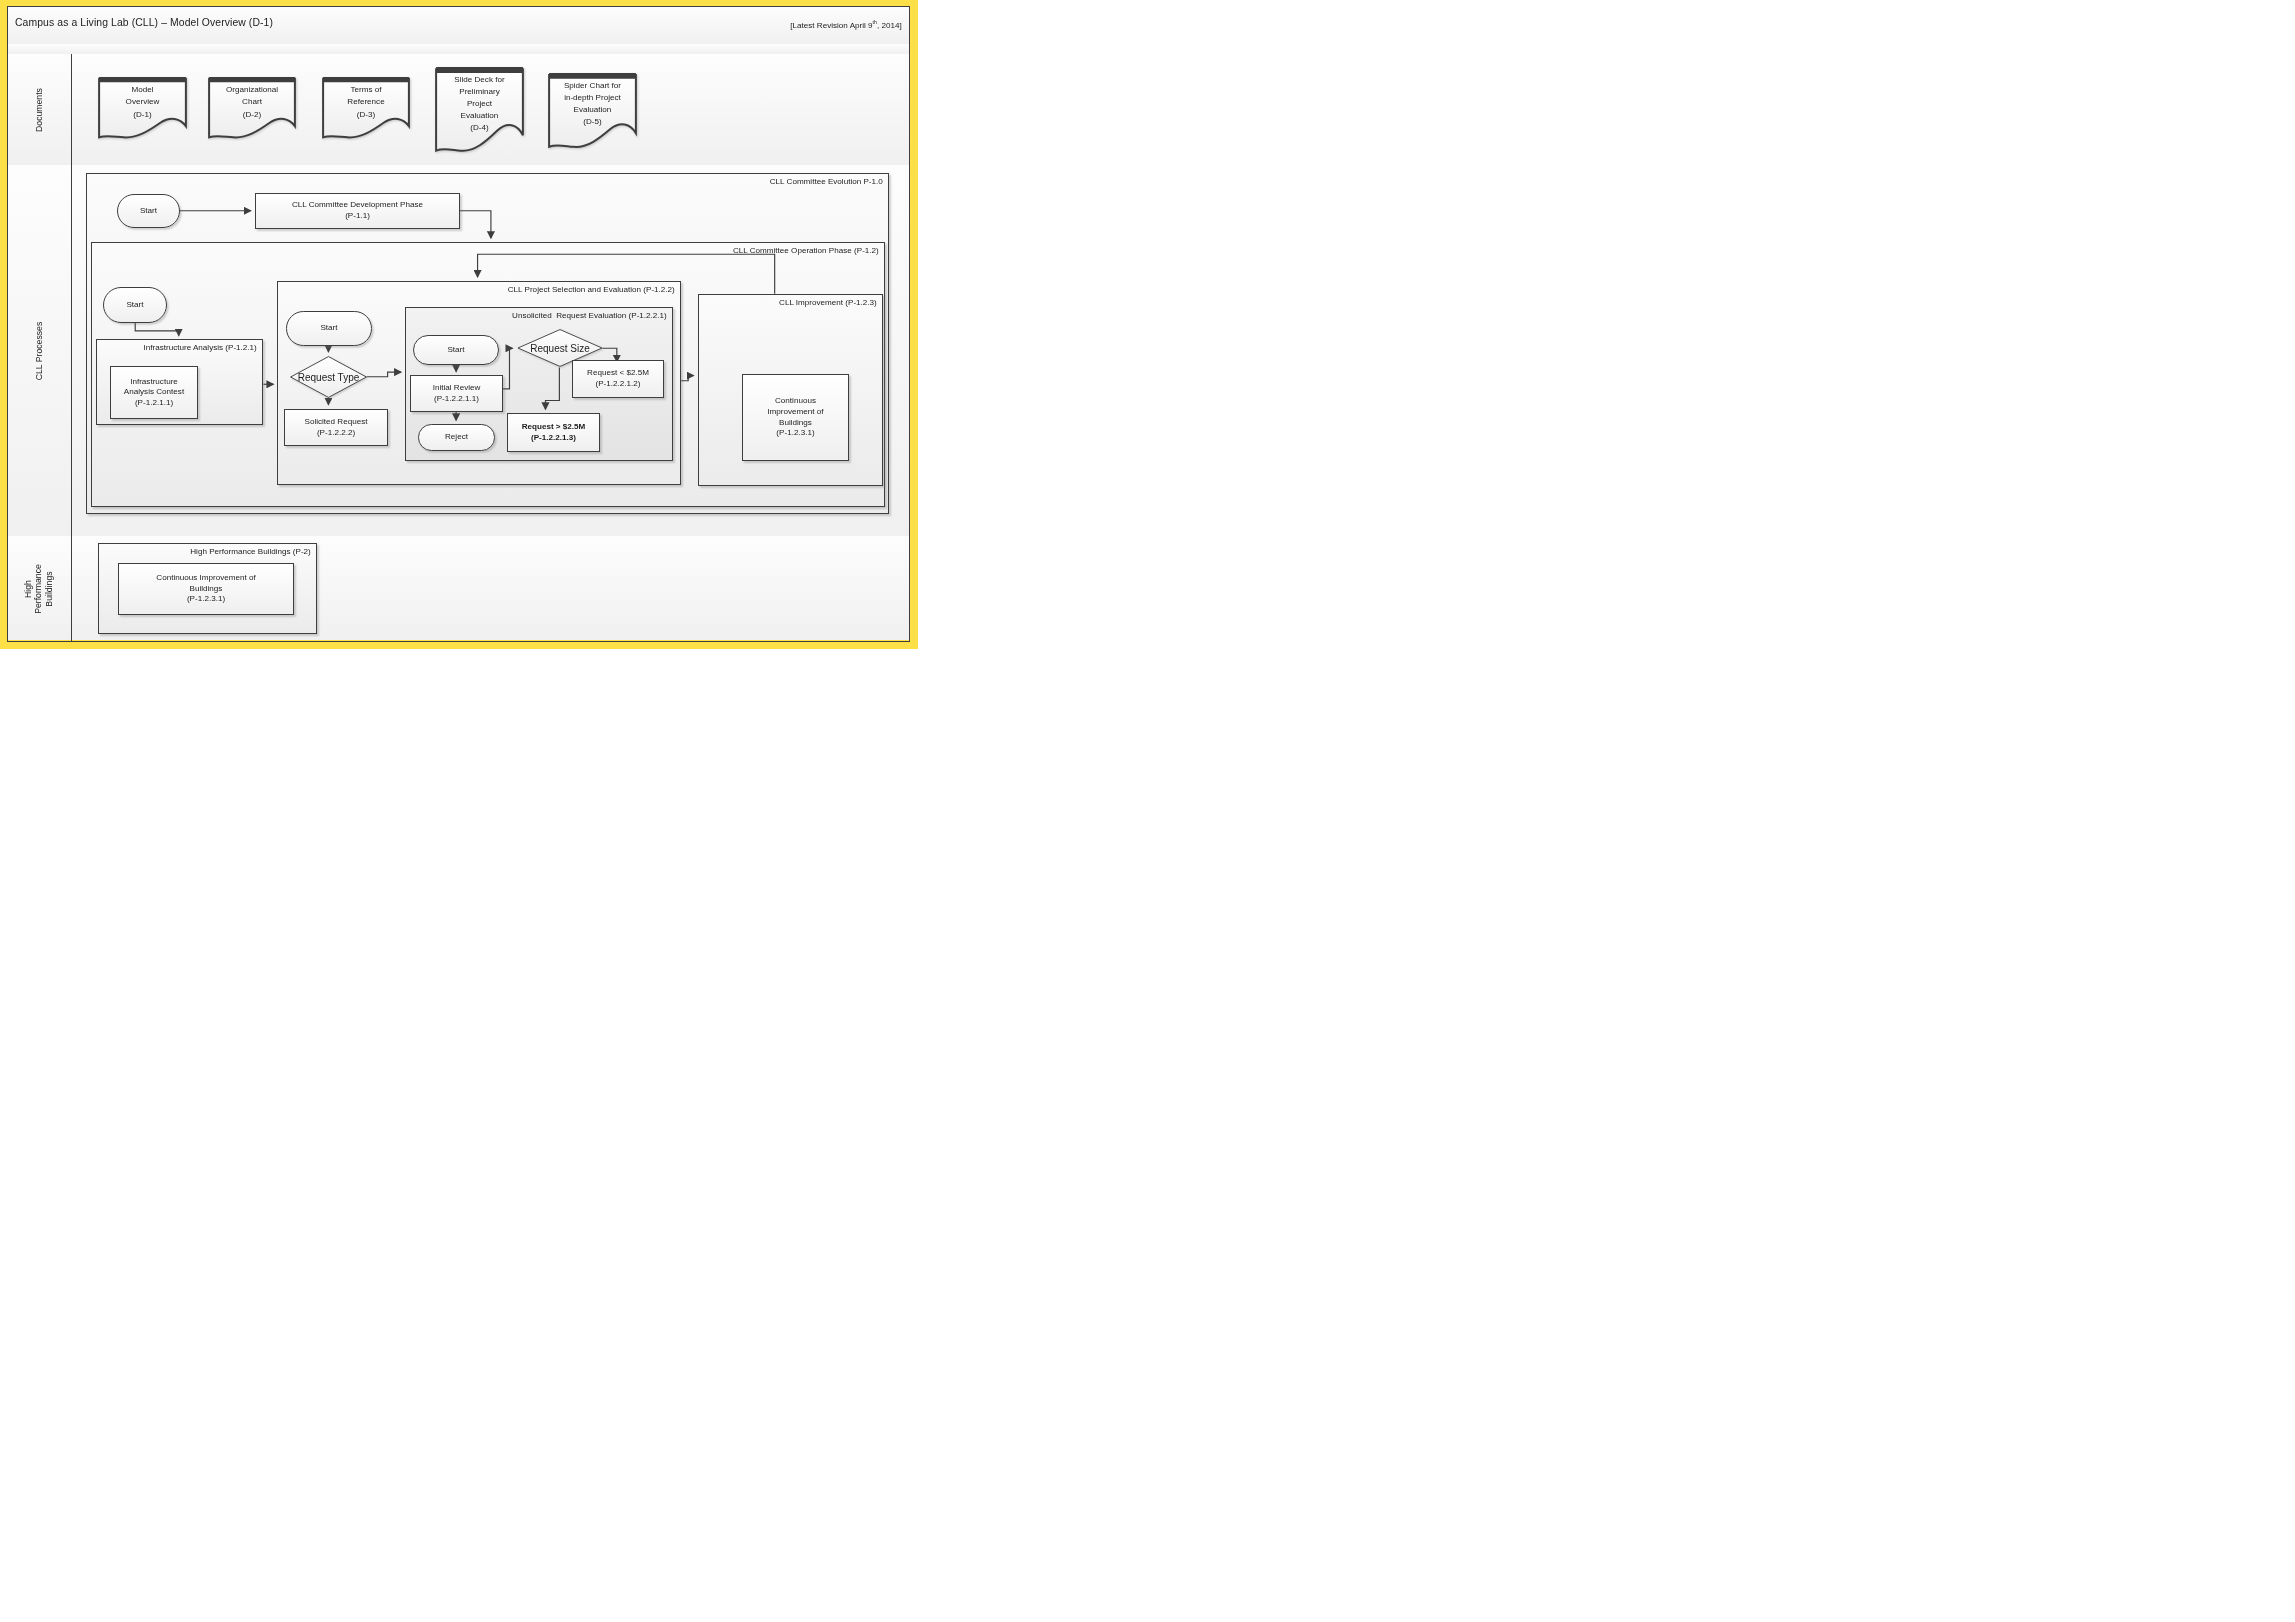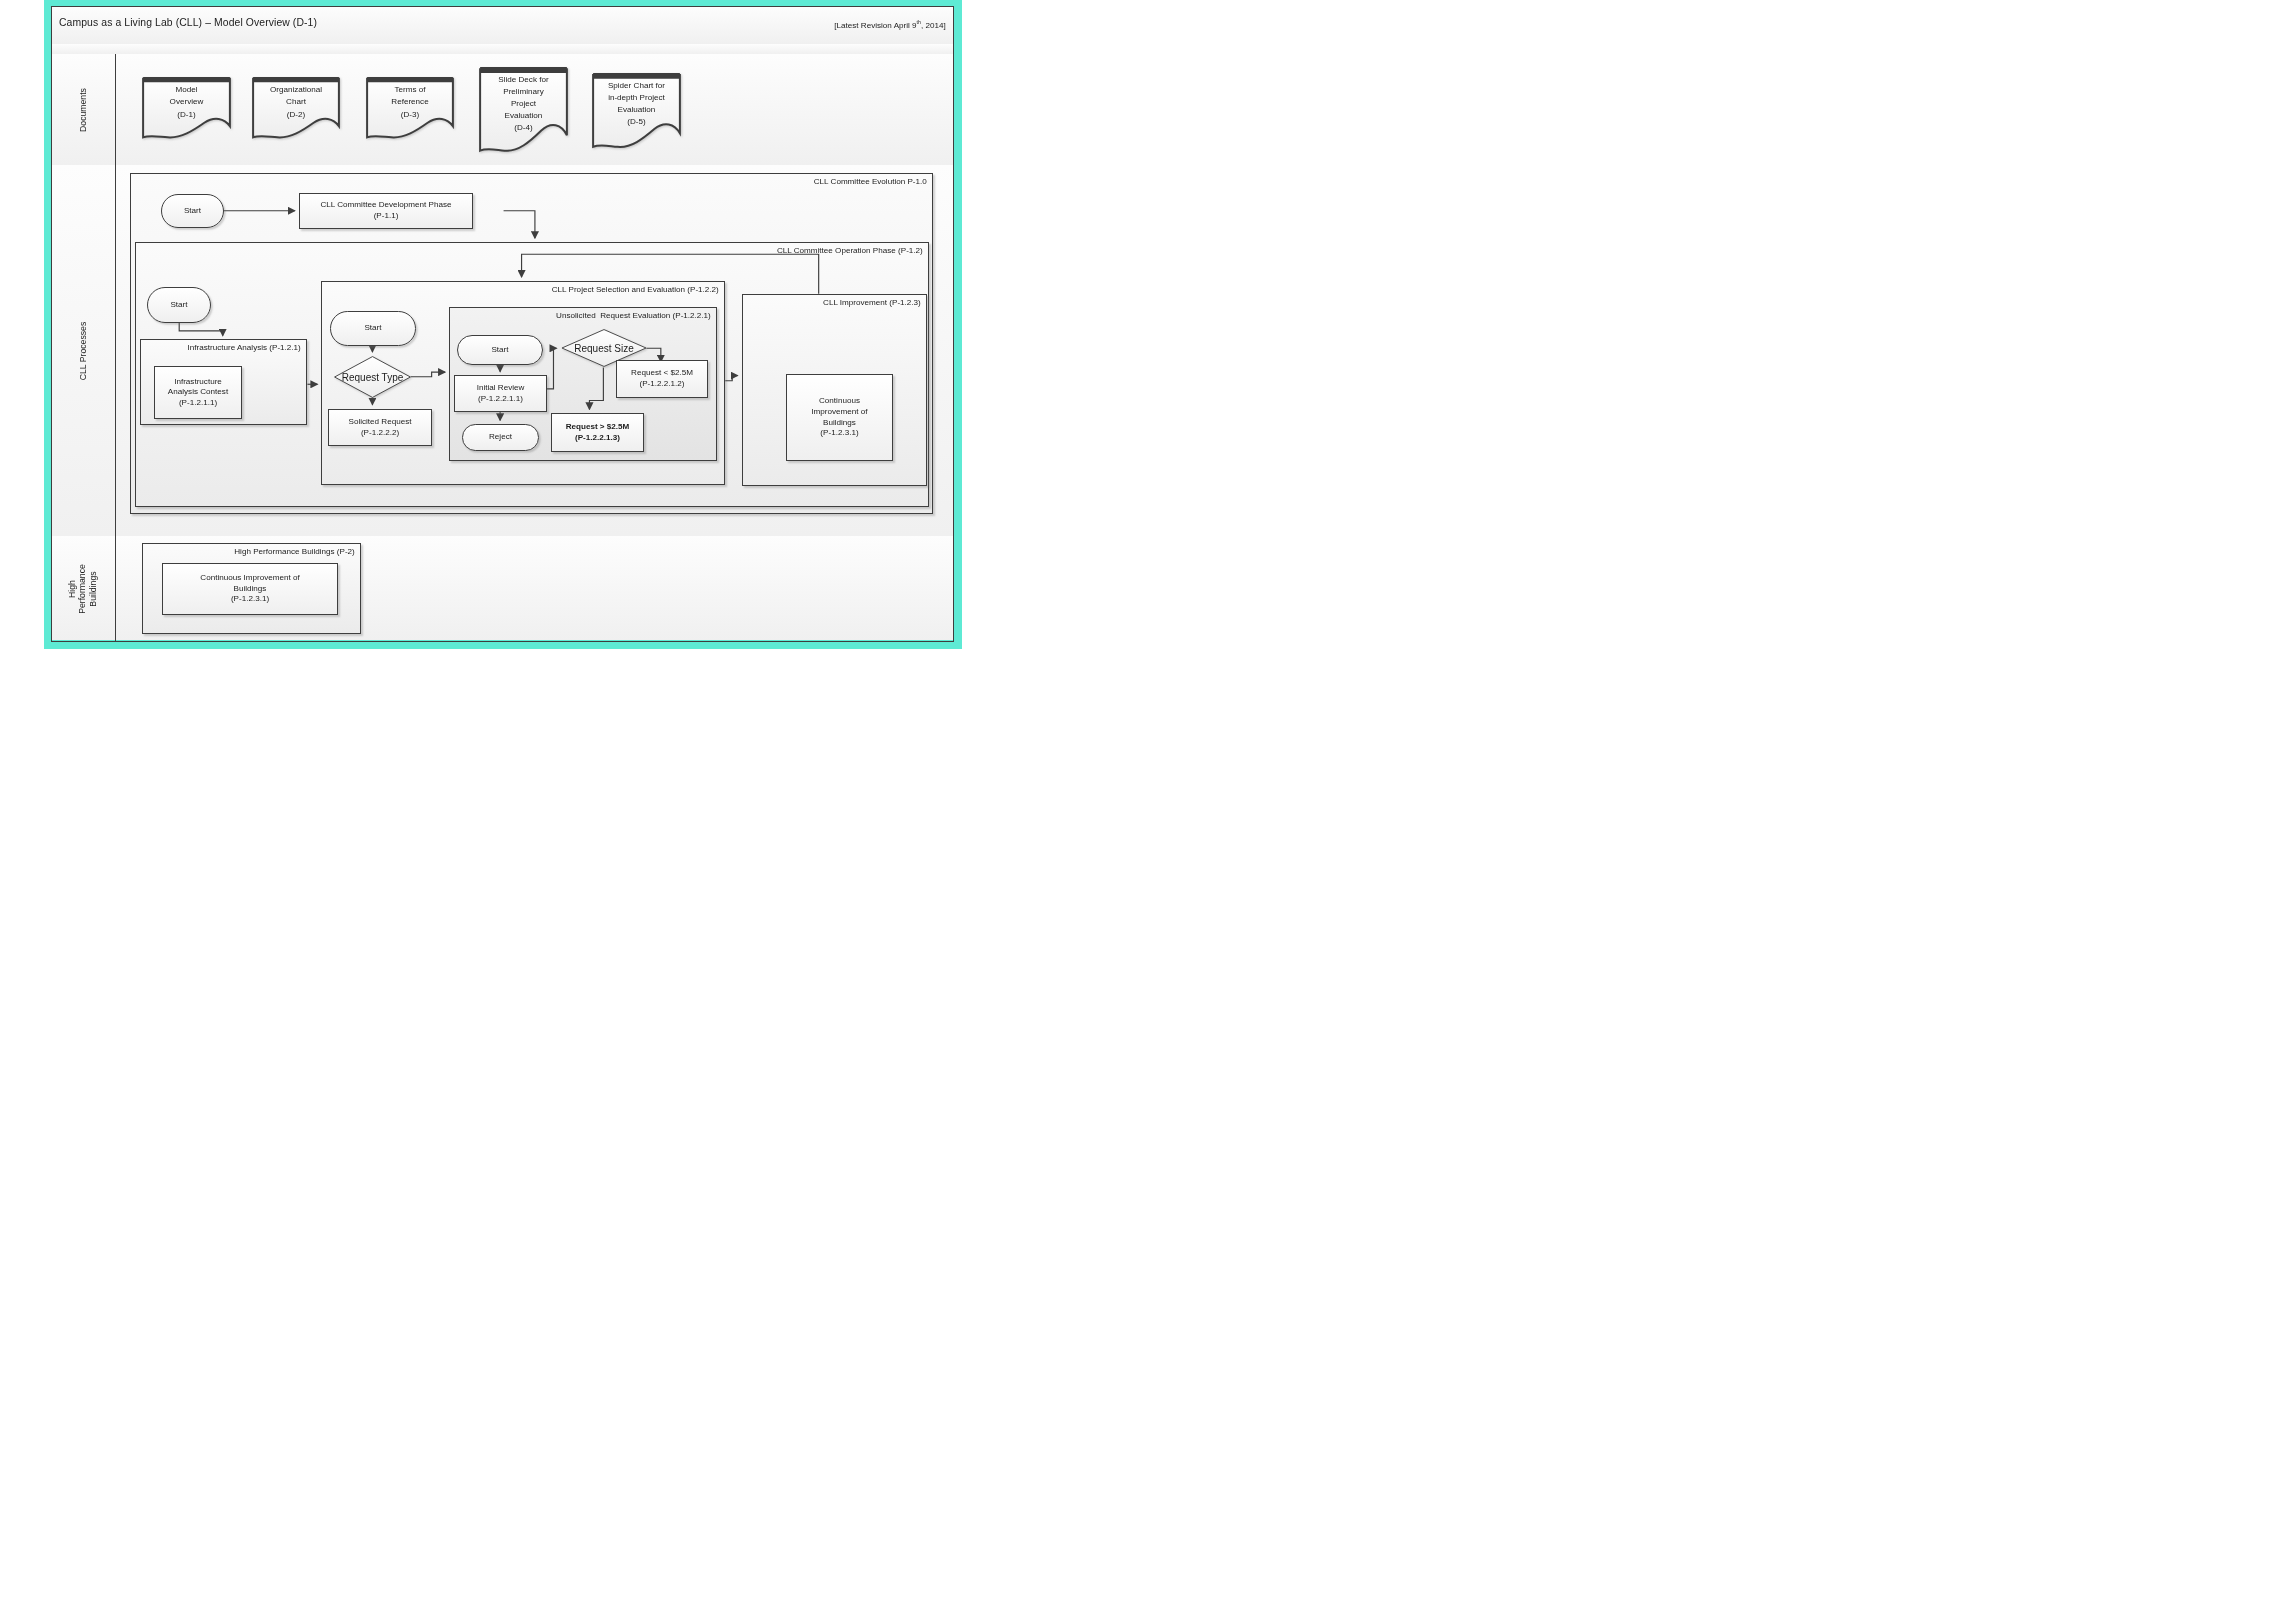--- a/index.html
+++ b/index.html
@@ -1,18 +1,18 @@
 <!DOCTYPE html>
 <html style="font-size:9.3px"><head>
 <meta charset="utf-8">
 <style>
   html,body{margin:0;padding:0;background:#ffffff;}
   .stage{
     position:relative;width:918px;height:649px;
-    font-family:"Liberation Sans",sans-serif;color:#1c1c1c;background:#5eead4;margin-left:44px;
+    font-family:"Liberation Sans",sans-serif;color:#1c1c1c;background:#fde047;
     -webkit-font-smoothing:antialiased;
   }
   .row{position:absolute;left:7px;width:903px;background:linear-gradient(180deg,#fdfdfd 0%,#f0f0f0 100%);border-bottom:1.2px solid #3e3e3e;}
   .frame{position:absolute;left:7px;top:5.8px;width:903px;height:636px;border:1.7px solid #3e3e3e;box-sizing:border-box;pointer-events:none;z-index:40;}
   .vdivider{position:absolute;left:71px;top:54px;height:588px;border-left:1.2px solid #3e3e3e;z-index:5;}
   .title-text{position:absolute;left:15px;top:17.4px;font-size:10.4px;letter-spacing:0.1px;}
   .revision{position:absolute;right:16.3px;top:19px;font-size:8.1px;}
   .revision sup{font-size:5.2px;}
   .side-label{
     position:absolute;transform:translate(-50%,-50%) rotate(-90deg);
@@ -164,21 +164,21 @@
       <path d="M866,670 H878 V600 H883" marker-end="url(#arw)"></path>
       <path d="M1038,600 H1063 V623" marker-end="url(#arw)"></path>
       <path d="M964,633 V690 H940 V705" marker-end="url(#arw)"></path>
       <path d="M1174,656 H1186 V647 H1195" marker-end="url(#arw)"></path>
     </g>
   </svg>
 
   <div class="term node" style="left:117px;top:194px;width:63px;height:34px;border-radius:17.4px;">
     <span class="lbl">Start</span>
   </div>
-  <div class="box node" style="left:255px;top:193px;width:174px;height:36px;">
+  <div class="box node" style="left:255px;top:193px;width:205px;height:36px;">
     <span class="lbl">CLL Committee Development Phase
 (P-1.1)</span>
   </div>
   <div class="term node" style="left:103px;top:287px;width:64px;height:36px;border-radius:18px;">
     <span class="lbl">Start</span>
   </div>
   <div class="box node" style="left:110px;top:366px;width:88px;height:53px;">
     <span class="lbl">Infrastructure
 Analysis Contest
 (P-1.2.1.1)</span>

